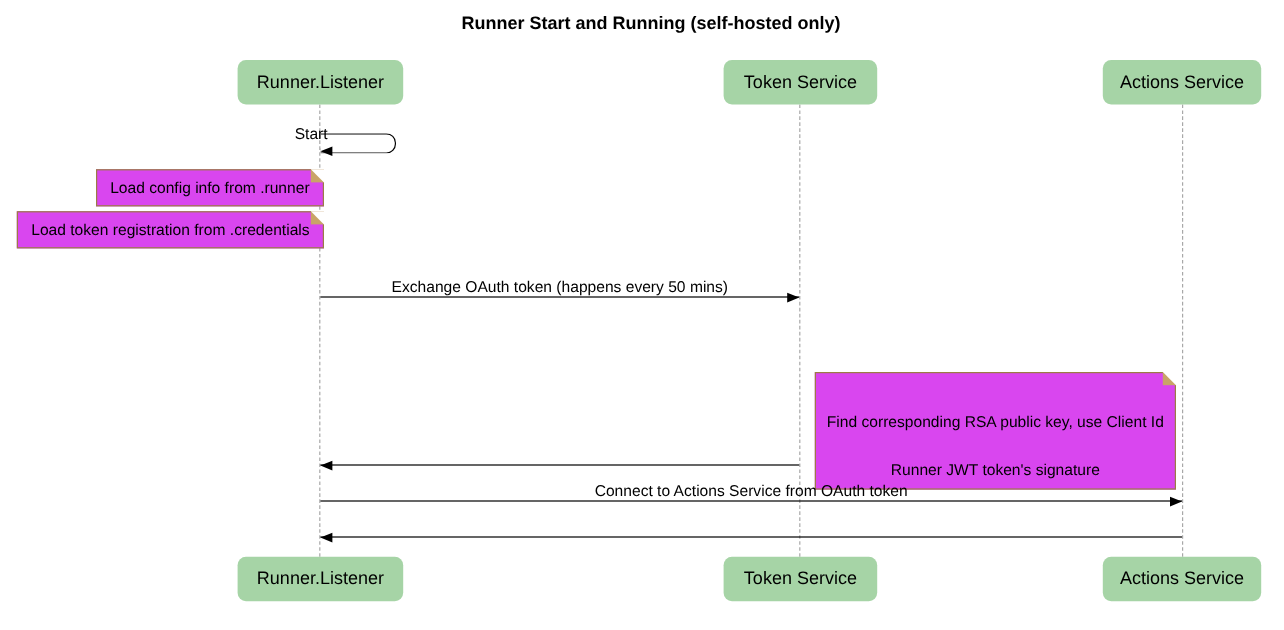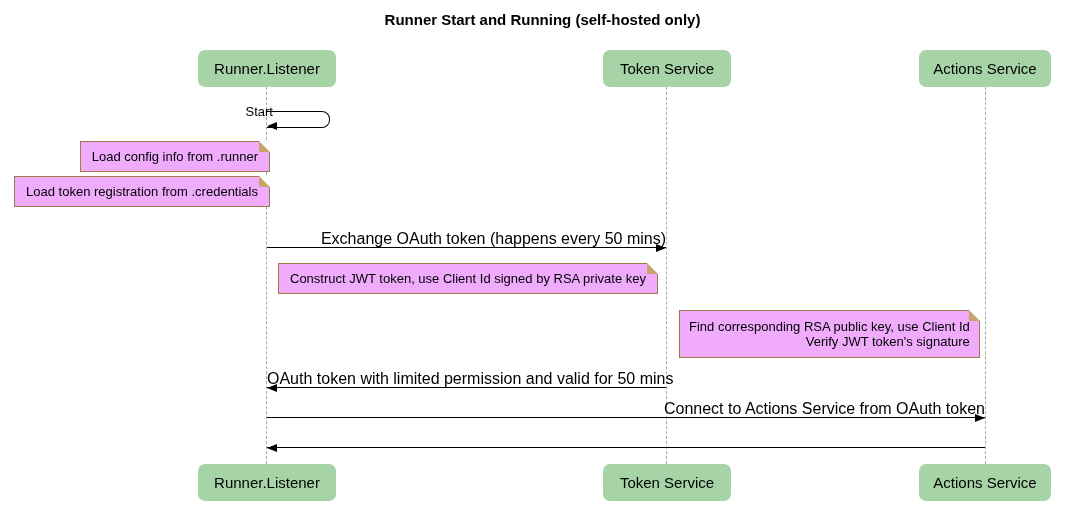--- a/index.html
+++ b/index.html
@@ -33,44 +33,44 @@
     background: #A6D4A6;
     border-radius: 7px;
     display: flex;
     align-items: center;
     justify-content: center;
     font-size: 15px;
     white-space: nowrap;
   }
   .note {
     position: absolute;
-    background: #f0abfc;
+    background: #d946ef;
     border: 1px solid #9C7B46;
     font-size: 13px;
     line-height: 15px;
     padding: 7px 11px;
     white-space: nowrap;
     box-sizing: content-box;
   }
   .note::before {
     content: "";
     position: absolute;
     top: -1px; right: -1px;
     width: 0; height: 0;
     border-style: solid;
     border-width: 0 11px 11px 0;
     border-color: #ffffff #ffffff #C9A468 #C9A468;
   }
   .note.two-line { padding: 8px 9px; }
-  .note-line { display: block; text-align: right; }
+  .note-line { display: block; text-align: center; margin-top: 25px; }
   .msg-label {
     position: absolute;
-    font-size: 16px;
+    font-size: 13px;
     line-height: 14px;
-    text-align: right;
+    text-align: center;
     white-space: nowrap;
   }
   .msg-line {
     position: absolute;
     height: 0;
     border-top: 1px solid #000000;
   }
   .arr {
     position: absolute;
     width: 0; height: 0;
@@ -115,28 +115,26 @@
   <div class="arr arr-left" style="left:267px; top:122px"></div>
 
   <div class="note" style="right:815px; top:141px">Load config info from .runner</div>
 
   <div class="note" style="right:815px; top:176px">Load token registration from .credentials</div>
 
   <div class="msg-label" style="left:267px; top:232px; width:399px">Exchange OAuth token (happens every 50 mins)</div>
   <div class="msg-line" style="left:267px; top:247px; width:399px"></div>
   <div class="arr arr-right" style="left:656px; top:244px"></div>
 
-  <div class="note" style="left:278px; top:263px">Construct JWT token, use Client Id signed by RSA private key</div>
 
   <div class="note two-line" style="left:679px; top:310px">
     <span class="note-line">Find corresponding RSA public key, use Client Id</span>
-    <span class="note-line">Verify JWT token's signature</span>
+    <span class="note-line">Runner JWT token's signature</span>
   </div>
 
-  <div class="msg-label" style="left:267px; top:372px; width:399px">OAuth token with limited permission and valid for 50 mins</div>
   <div class="msg-line" style="left:267px; top:387px; width:399px"></div>
   <div class="arr arr-left" style="left:267px; top:384px"></div>
 
   <div class="msg-label" style="left:267px; top:402px; width:718px">Connect to Actions Service from OAuth token</div>
   <div class="msg-line" style="left:267px; top:417px; width:718px"></div>
   <div class="arr arr-right" style="left:975px; top:414px"></div>
 
   <div class="msg-line" style="left:267px; top:447px; width:718px"></div>
   <div class="arr arr-left" style="left:267px; top:444px"></div>
 

